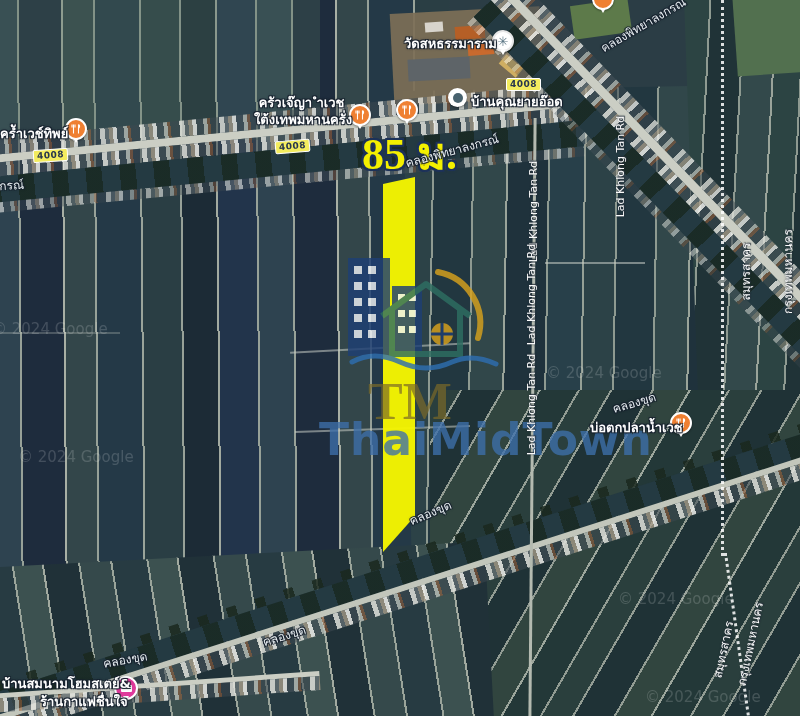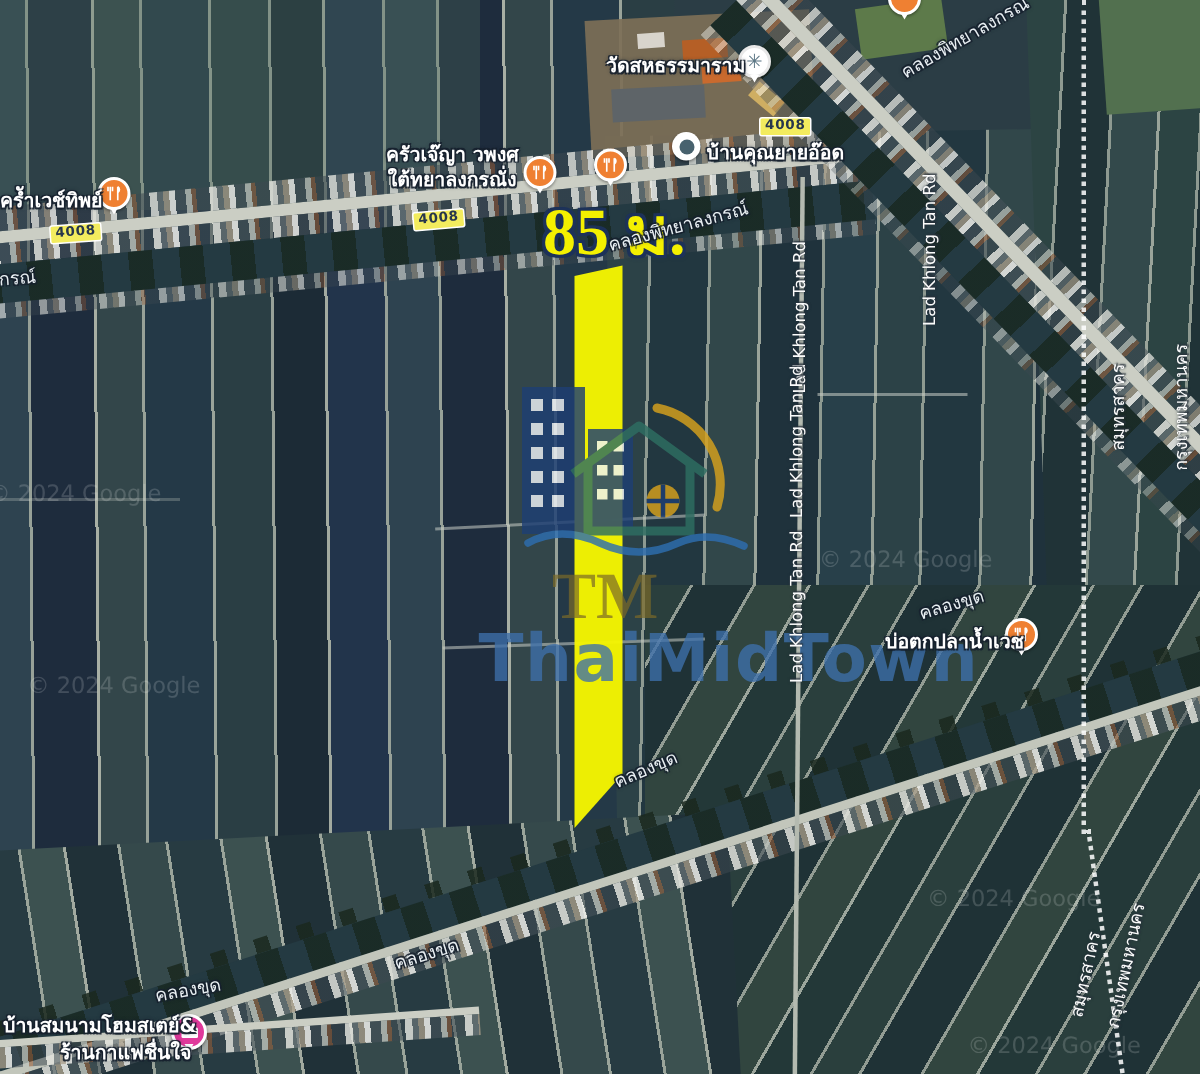--- a/index.html
+++ b/index.html
@@ -95,21 +95,21 @@
   .pin-temple{background:#fff;border:2px solid #e8e8e8;}
   .dot-poi{width:19px;height:19px;border-radius:50%;background:#fff;display:flex;align-items:center;justify-content:center;box-shadow:0 1px 2px rgba(0,0,0,.4);}
   .dot-inner{width:10px;height:10px;border-radius:50%;background:#48626e;}
   .fork{display:block;width:10px;height:10px;}
   .temple-glyph{color:#5b7684;font-size:13px;line-height:13px;font-weight:bold;}
   .bed-glyph{width:11px;height:7px;background:#fff;border-radius:1px;position:relative;}
   .bed-glyph:before{content:"";position:absolute;left:1px;top:-3px;width:4px;height:3px;background:#fff;border-radius:1px;}
 
   
   .wm{pointer-events:none;}
-  .wm-tm{position:absolute;font-size:44px;font-weight:bold;color:rgba(122,106,40,.7);font-family:"Liberation Serif",serif;}
+  .wm-tm{position:absolute;font-size:52px;font-weight:bold;color:rgba(122,106,40,.7);font-family:"Liberation Serif",serif;}
   .wm-brand{position:absolute;font-size:44px;font-weight:600;color:rgba(62,112,170,.78);letter-spacing:1px;}
 </style>
 </head>
 <body>
 
 <div class="map">
 
   <div class="field f-left"></div>
   <div class="field abs f-topleft"></div>
   <div class="field f-right"></div>
@@ -246,22 +246,22 @@
         </svg>
     </div>
   </div>
   <div class="poi" style="left:396px;top:99px;">
     <div class="pin pin-restaurant">
       <svg class="fork" viewBox="0 0 10 10">
           <path d="M2.5 0.5 V9.5 M1 0.5 V3.5 M4 0.5 V3.5 M7.5 0.5 V9.5 M7.5 0.5 C9 1.5 9 3 7.5 4.5" stroke="#fff" stroke-width="1.1" fill="none"></path>
         </svg>
     </div>
   </div>
-  <div class="lbl" style="left:254px;top:92px;text-align:center;width:95px;">ครัวเจ๊ญา วพงศ</div>
-  <div class="lbl" style="left:254px;top:109px;text-align:center;width:95px;">ใต้ทยาลงกรณั่ง</div>
+  <div class="lbl" style="left:254px;top:92px;text-align:center;width:95px;">ครัวเจ๊ญา ำเวช</div>
+  <div class="lbl" style="left:254px;top:109px;text-align:center;width:95px;">ใต้งเทพมหานครั่ง</div>
 
   <div class="poi" style="left:65px;top:118px;">
     <div class="pin pin-restaurant">
       <svg class="fork" viewBox="0 0 10 10">
           <path d="M2.5 0.5 V9.5 M1 0.5 V3.5 M4 0.5 V3.5 M7.5 0.5 V9.5 M7.5 0.5 C9 1.5 9 3 7.5 4.5" stroke="#fff" stroke-width="1.1" fill="none"></path>
         </svg>
     </div>
   </div>
   <div class="lbl" style="left:0;top:123px;">ครัำเวช์ทิพย์</div>
 

